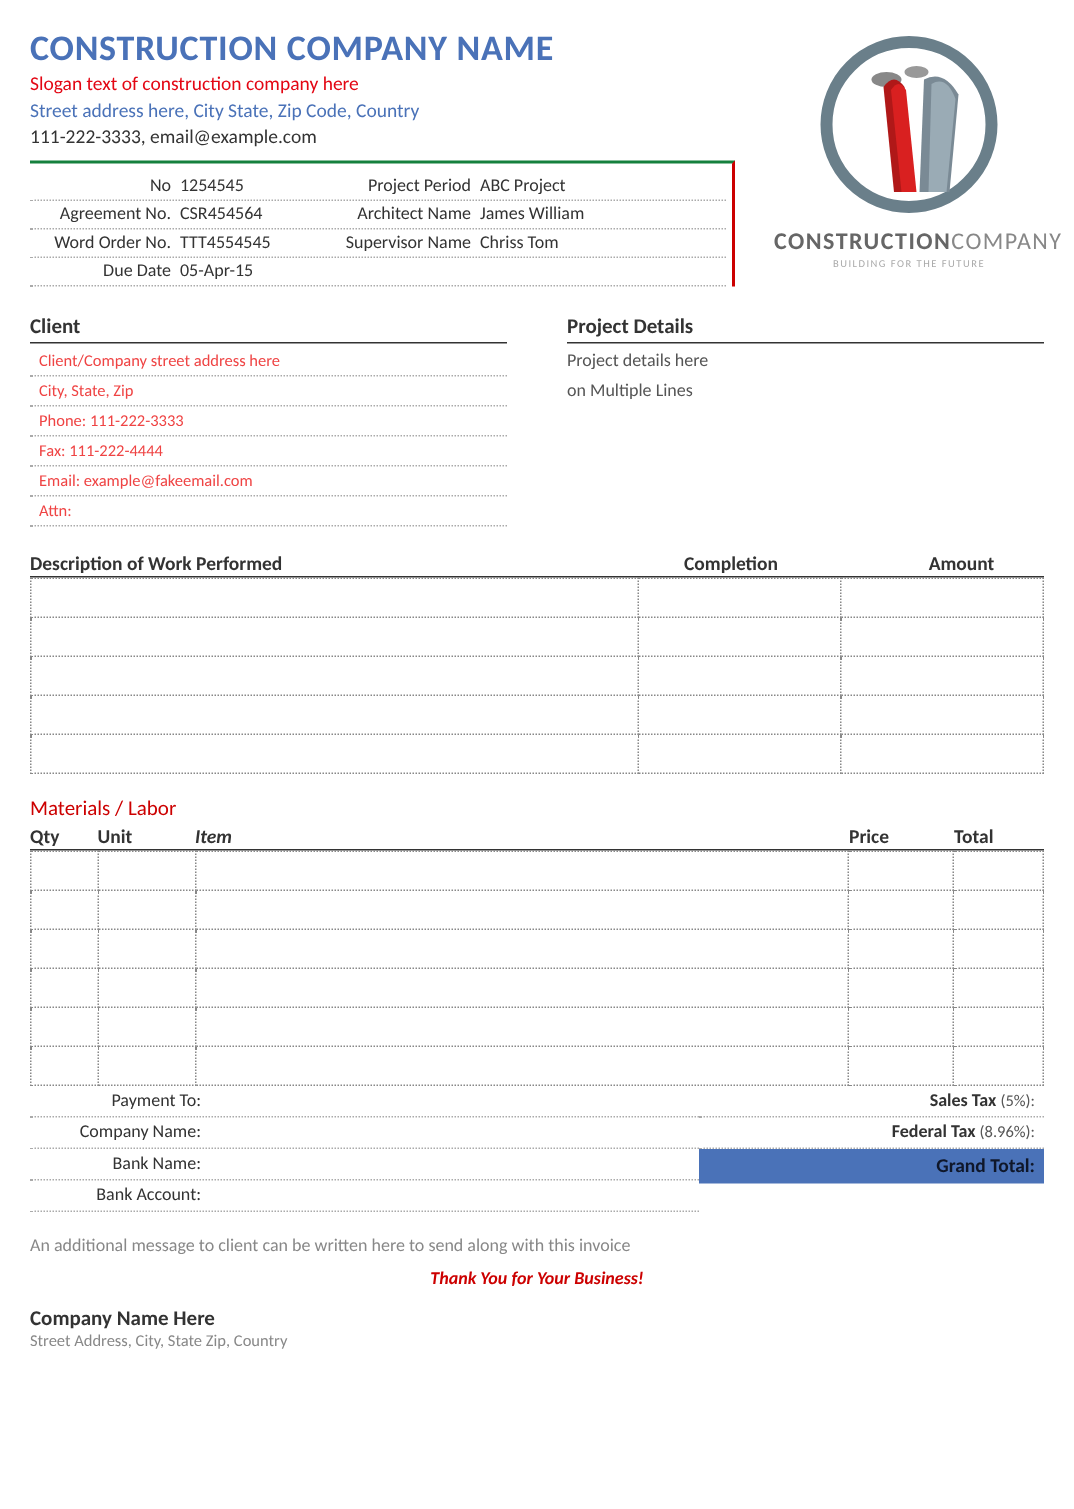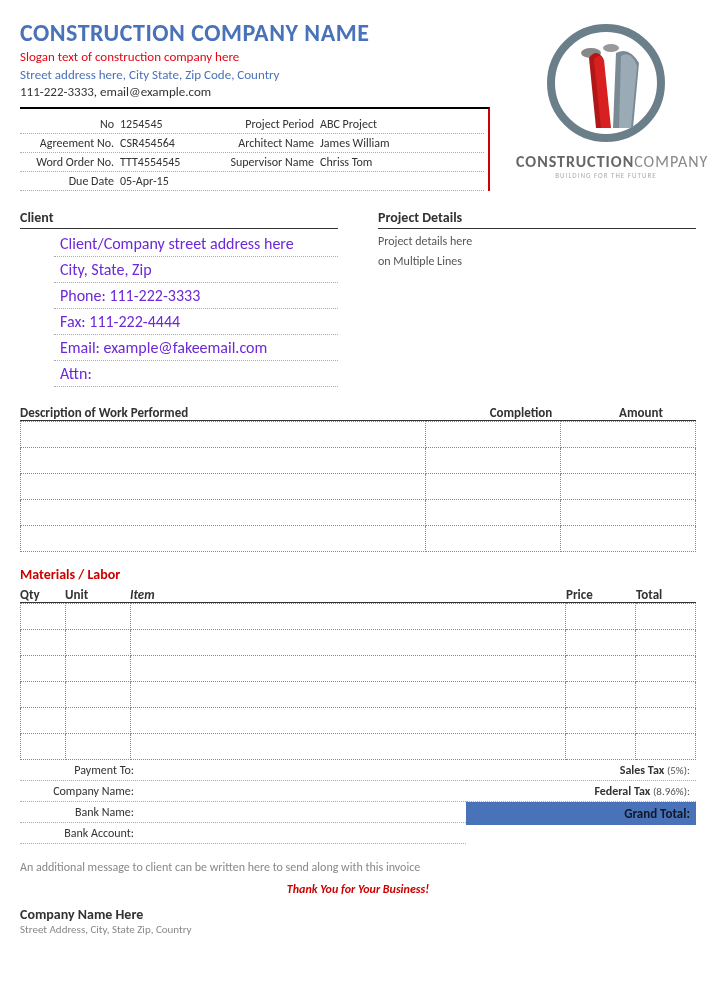--- a/index.html
+++ b/index.html
@@ -8,38 +8,38 @@
 .header-left { flex: 1; }
 .company-title { font-size: 24px; font-weight: bold; color: #4a72b8; letter-spacing: 0.5px; }
 .slogan { color: #e30613; font-size: 13px; margin-top: 2px; }
 .addr { color: #4a72b8; font-size: 13px; margin-top: 3px; }
 .contact { color: #333; font-size: 13px; margin-top: 2px; }
 .logo-box { width: 180px; text-align: center; }
 .logo-circle { width: 130px; height: 130px; margin: 0 auto; position: relative; }
 .logo-text { font-size: 16px; color: #888; letter-spacing: 1px; margin-top: 4px; }
 .logo-text b { color: #666; }
 .logo-sub { font-size: 7px; color: #aaa; letter-spacing: 1px; }
-.red-frame { border-top: 2px solid #000000; border-right: 2px solid #c00; margin-top: 8px; padding-top: 6px; padding-right: 4px; width: 470px; }
+.red-frame { border-top: 2px solid #15803d; border-right: 2px solid #c00; margin-top: 8px; padding-top: 6px; padding-right: 4px; width: 470px; }
 .info-row { display: flex; border-bottom: 1px dotted #aaa; padding: 2px 0; }
 .info-label { width: 100px; text-align: right; padding-right: 6px; font-size: 12px; }
 .info-val { width: 80px; font-size: 12px; color: #333; }
 .info-label2 { width: 120px; text-align: right; padding-right: 6px; font-size: 12px; }
 .info-val2 { flex: 1; font-size: 12px; color: #333; }
 .two-col { display: flex; gap: 40px; margin-top: 18px; }
 .col { flex: 1; }
 .sec-head { font-weight: bold; font-size: 14px; border-bottom: 1px solid #333; padding-bottom: 2px; margin-bottom: 2px; }
-.client-line { border-bottom: 1px dotted #aaa; padding: 3px 6px; font-size: 16px; color: #6d28d9; margin-left: 34px; }
+.client-line { border-bottom: 1px dotted #aaa; padding: 3px 6px; font-size: 11px; color: #ef4444; }
 .proj-det { font-size: 12px; color: #555; padding: 3px 0; }
 .work-head-row { display: flex; margin-top: 18px; border-bottom: 1px solid #333; font-weight: bold; font-size: 13px; }
 .work-desc-h { flex: 1; }
-.work-comp-h { width: 130px; text-align: center; }
+.work-comp-h { width: 130px; }
 .work-amt-h { width: 110px; text-align: center; }
 table.grid { width: 100%; border-collapse: collapse; }
 table.grid td { border: 1px dotted #888; height: 26px; }
-.mat-title { color: #c00; font-weight: bold; font-size: 14px; margin-top: 14px; }
+.mat-title { color: #c00; font-weight: normal; font-size: 14px; margin-top: 14px; }
 .mat-head-row { display: flex; border-bottom: 1px solid #333; font-weight: bold; font-size: 13px; margin-top: 4px; }
 .mat-qty { width: 45px; }
 .mat-unit { width: 65px; }
 .mat-item { flex: 1; font-style: italic; }
 .mat-price { width: 70px; }
 .mat-total { width: 60px; }
 .bottom-row { display: flex; }
 .pay-col { flex: 1; }
 .tot-col { width: 230px; }
 .pay-line { display: flex; border-bottom: 1px dotted #aaa; padding: 3px 0; }

